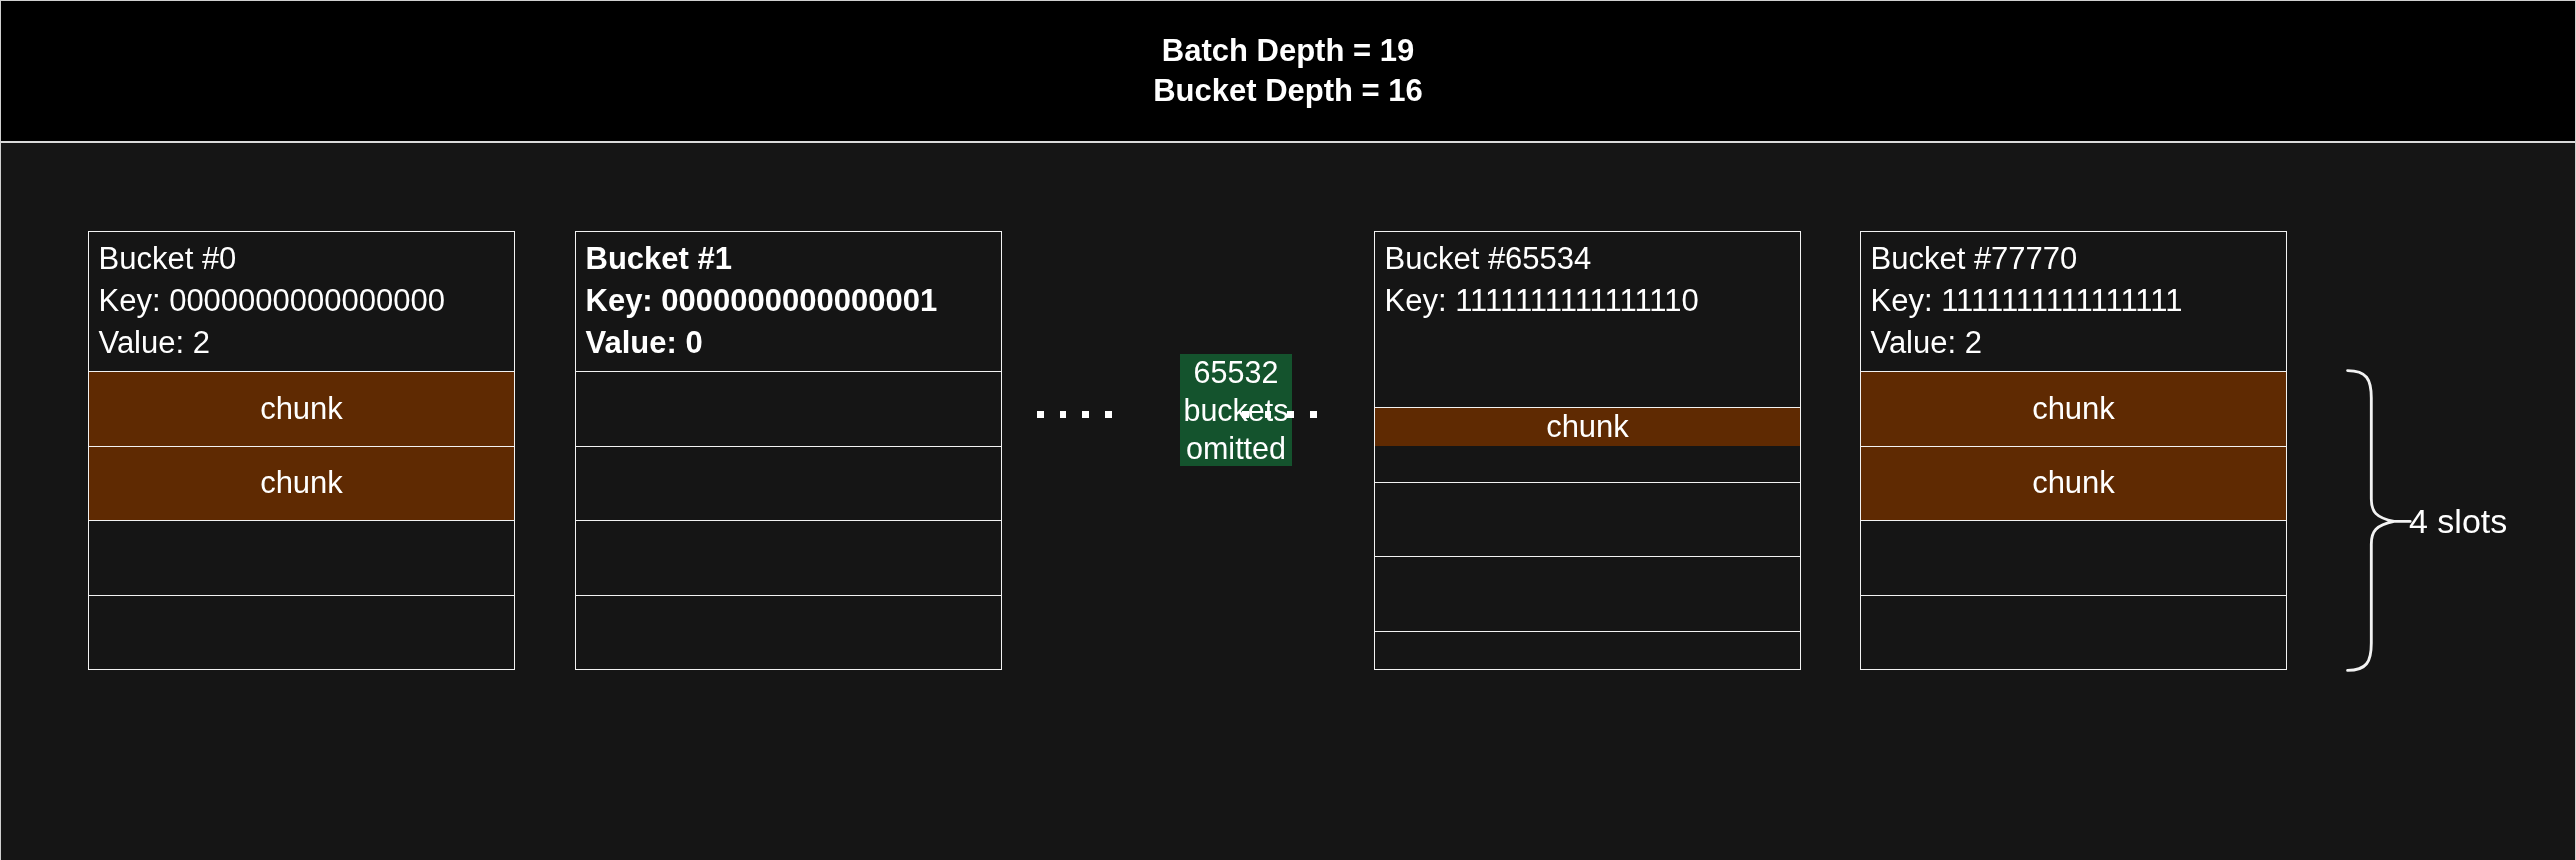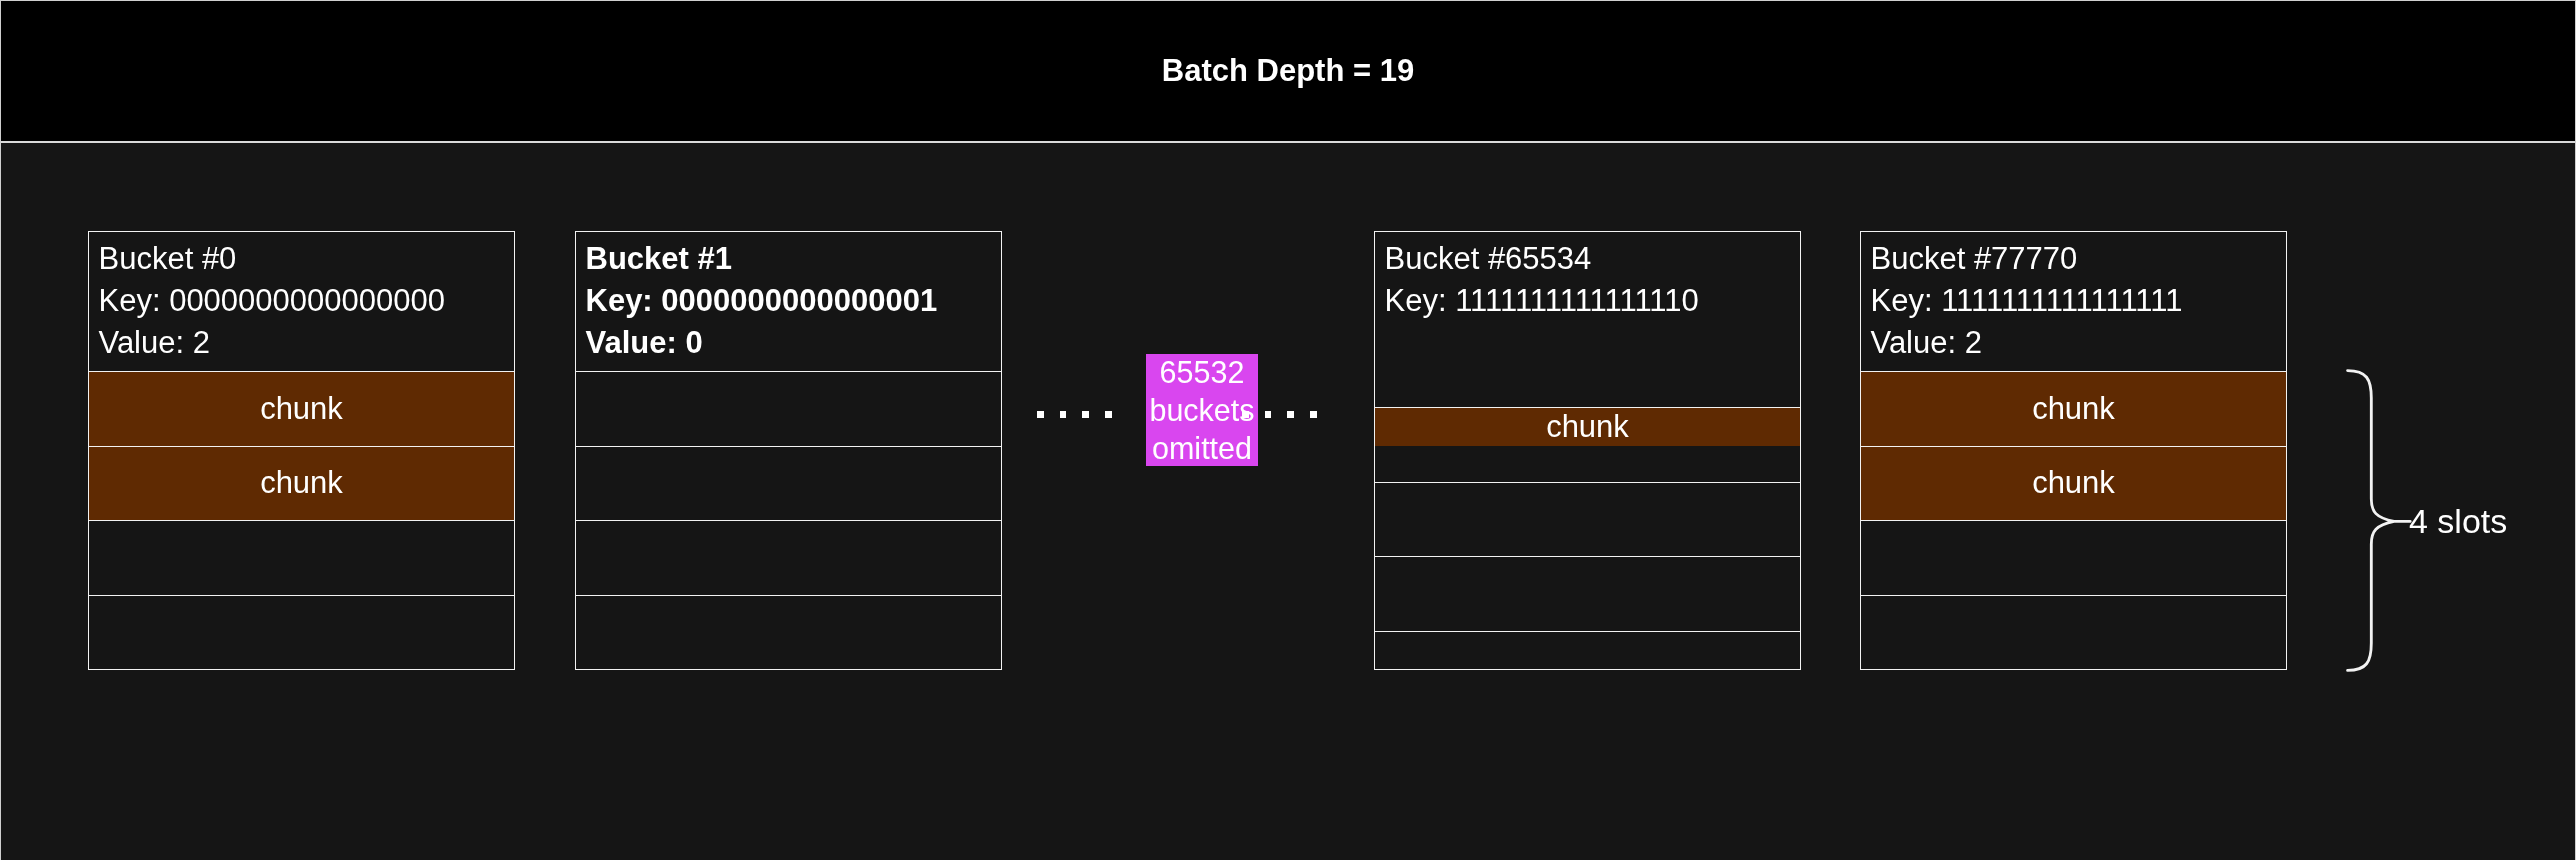--- a/index.html
+++ b/index.html
@@ -92,25 +92,25 @@
   }
   .dots.left  { left: 1037px; }
   .dots.right { left: 1242px; }
   .dot {
     width: 6.7px;
     height: 6.7px;
     background: #ffffff;
   }
   .omitted-box {
     position: absolute;
-    left: 1146px;
+    left: 1180px;
     top: 354px;
     width: 112px;
     height: 112px;
-    background: #d946ef;
+    background: #14532d;
     display: flex;
     flex-direction: column;
     align-items: center;
     justify-content: center;
     text-align: center;
   }
   .omitted-line {
     font-size: 30.5px;
     line-height: 38px;
     white-space: nowrap;
@@ -131,20 +131,21 @@
   }
 </style>
 </head>
 <body>
 
 <div id="stage">
   <div class="frame"></div>
 
   <div class="banner">
     <div class="banner-line">Batch Depth = 19</div>
+    <div class="banner-line">Bucket Depth = 16</div>
   </div>
 
   <div class="bucket b0">
     <div class="bucket-head">
       <div class="bline">Bucket #0</div>
       <div class="bline">Key: 0000000000000000</div>
       <div class="bline">Value: 2</div>
     </div>
     <div class="slot filled">chunk</div>
     <div class="slot filled">chunk</div>

